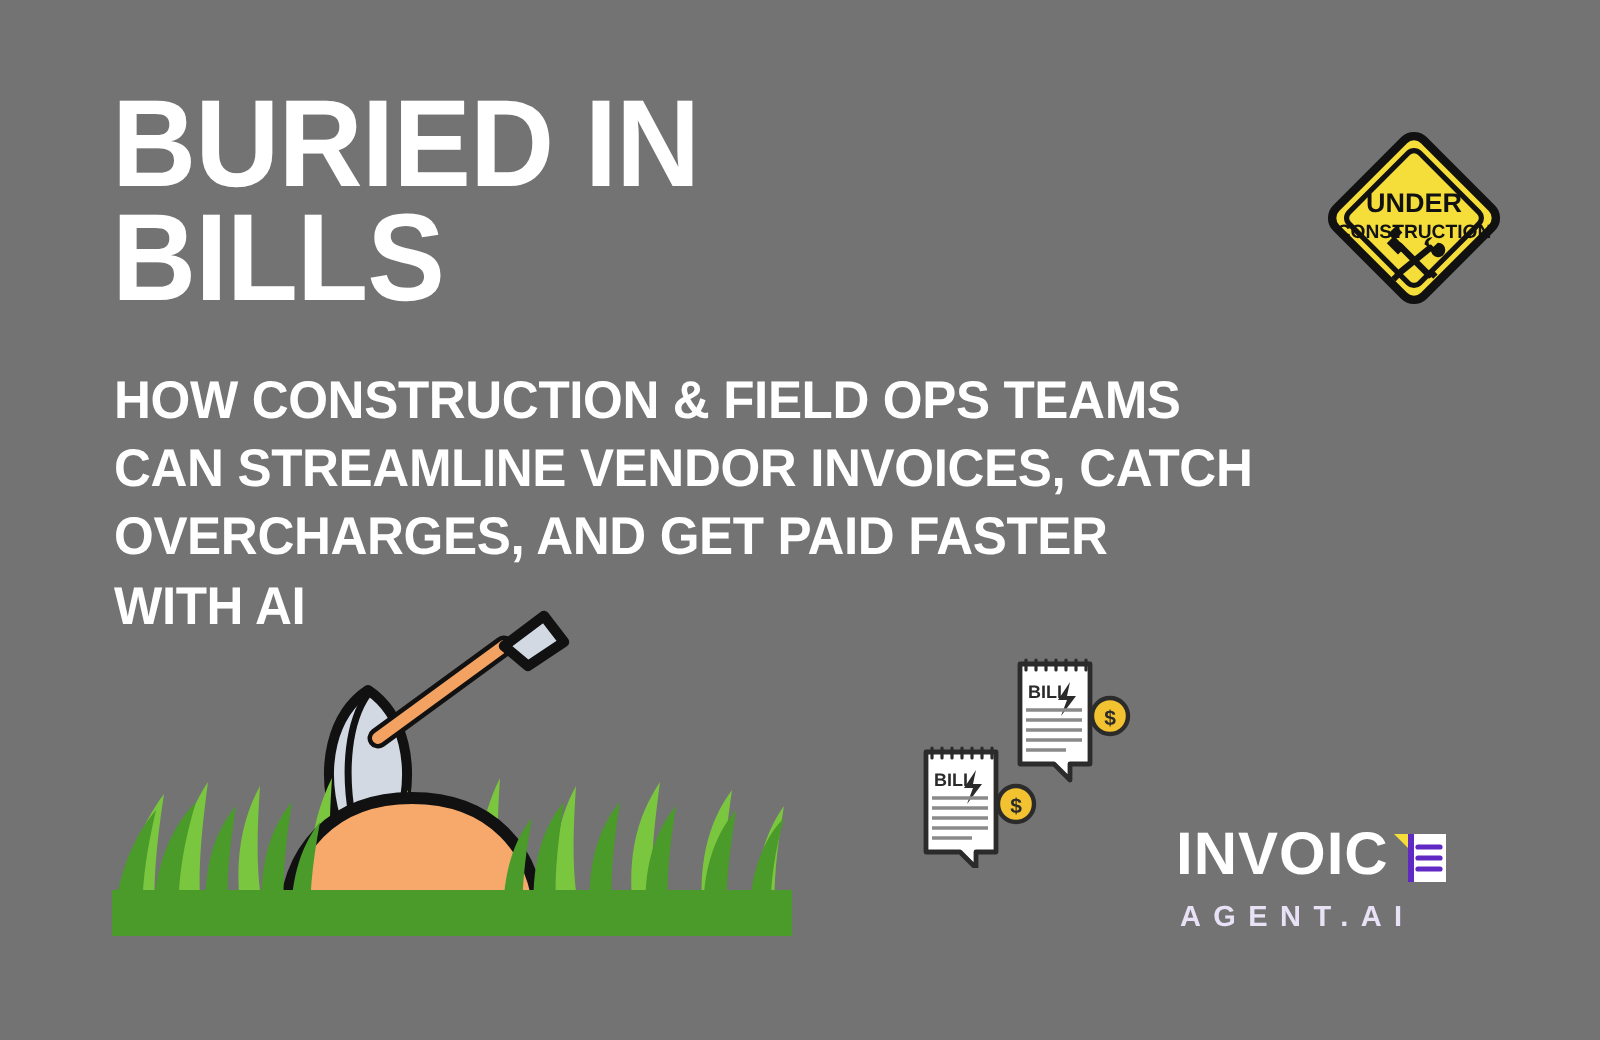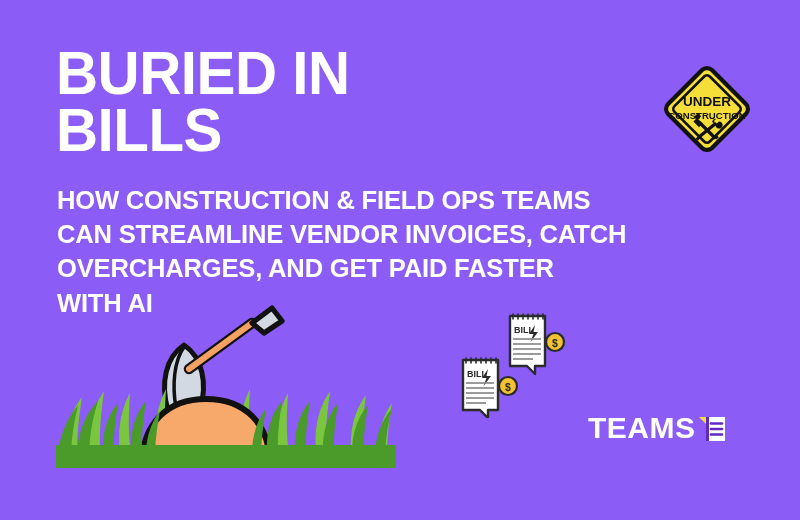--- a/index.html
+++ b/index.html
@@ -9,21 +9,21 @@
   body {
     width: 800px;
     height: 520px;
     overflow: hidden;
     font-family: "Liberation Sans", sans-serif;
   }
   #poster {
     position: relative;
     width: 800px;
     height: 520px;
-    background: #8b5cf6;
+    background: #737373;
     overflow: hidden;
   }
 
   
   #headline {
     position: absolute;
     left: 56px;
     top: 44px;
     width: 560px;
     color: #FFFFFF;
@@ -71,21 +71,21 @@
     left: 56px;
     top: 305px;
     width: 340px;
     height: 170px;
   }
 
   
   #bills {
     position: absolute;
     left: 455px;
-    top: 308px;
+    top: 324px;
     width: 120px;
     height: 110px;
   }
 
   
   #logo {
     position: absolute;
     left: 588px;
     top: 412px;
     width: 156px;
@@ -253,29 +253,30 @@
           <line x1="11" y1="95" x2="31" y2="95"></line>
         </g>
         <circle cx="53" cy="78" r="9" fill="#F2C230" stroke="#2B2B2B" stroke-width="2.2"></circle>
         <text x="53" y="82.5" text-anchor="middle" font-family="Liberation Sans, sans-serif" font-weight="bold" font-size="10.5" fill="#2B2B2B">$</text>
       </g>
     </svg>
   </div>
 
   <div id="logo">
     <div id="logo-top">
-      <span id="logo-word">TEAMS</span>
+      <span id="logo-word">INVOIC</span>
       <span id="logo-mark">
         <svg viewBox="0 0 30 30" width="30" height="30">
           <path d="M2 3 L12 3 L12 13 Z" fill="#F5DD3A"></path>
           <path d="M9 3 L28 3 L28 27 L9 27 Z" fill="#FFFFFF"></path>
           <g stroke="#6029C4" stroke-width="2.6" stroke-linecap="round">
             <line x1="14" y1="9.5" x2="25" y2="9.5"></line>
             <line x1="14" y1="15" x2="25" y2="15"></line>
             <line x1="14" y1="20.5" x2="25" y2="20.5"></line>
           </g>
           <path d="M9 3 L12 3 L12 27 L9 27 Z" fill="#6029C4"></path>
         </svg>
       </span>
     </div>
+    <div id="logo-sub">AGENT.AI</div>
   </div>
 
 </div>
 
 </body></html>

